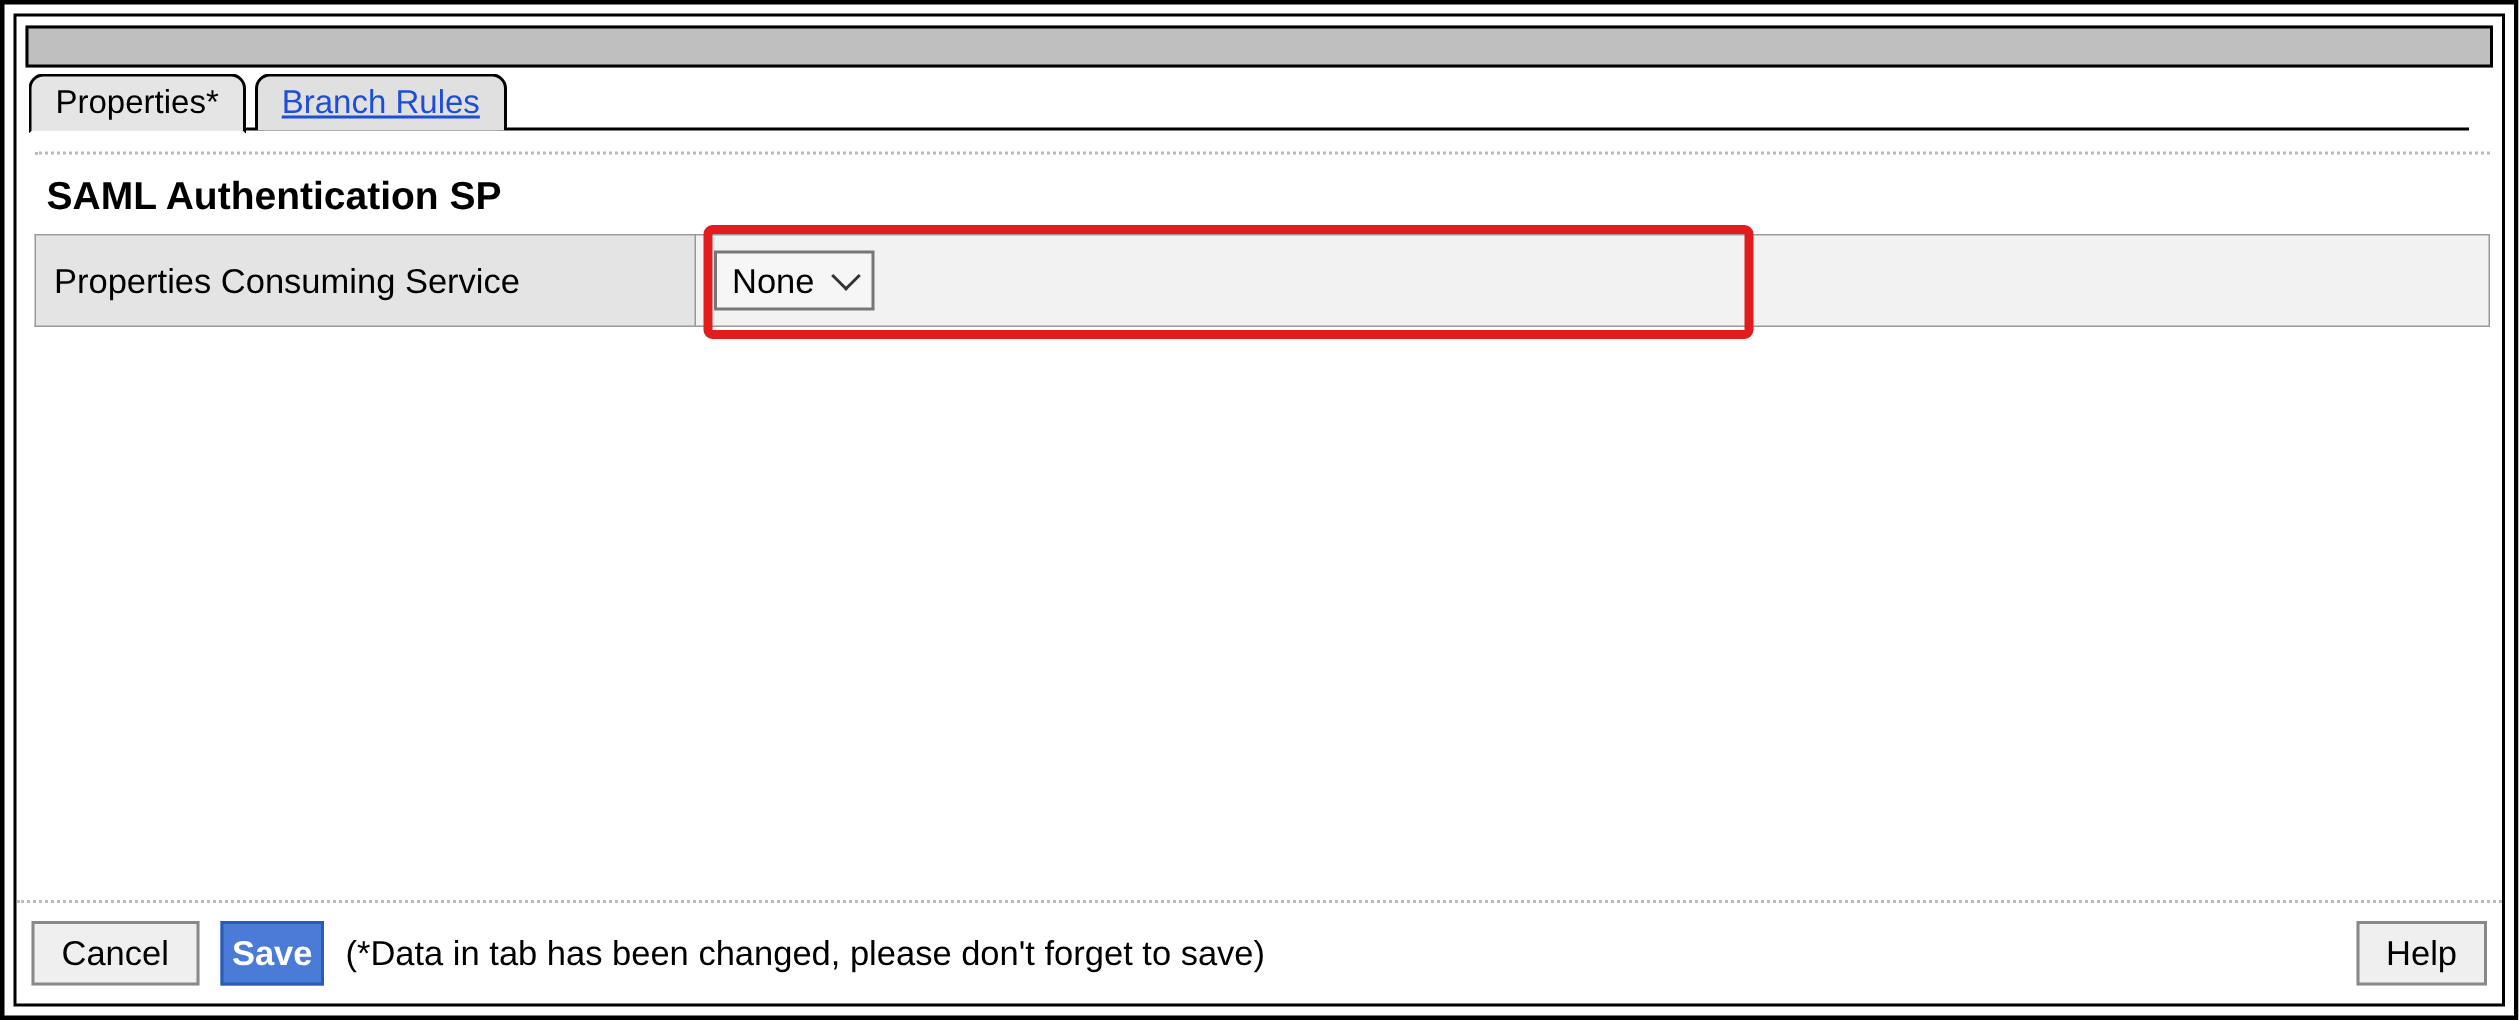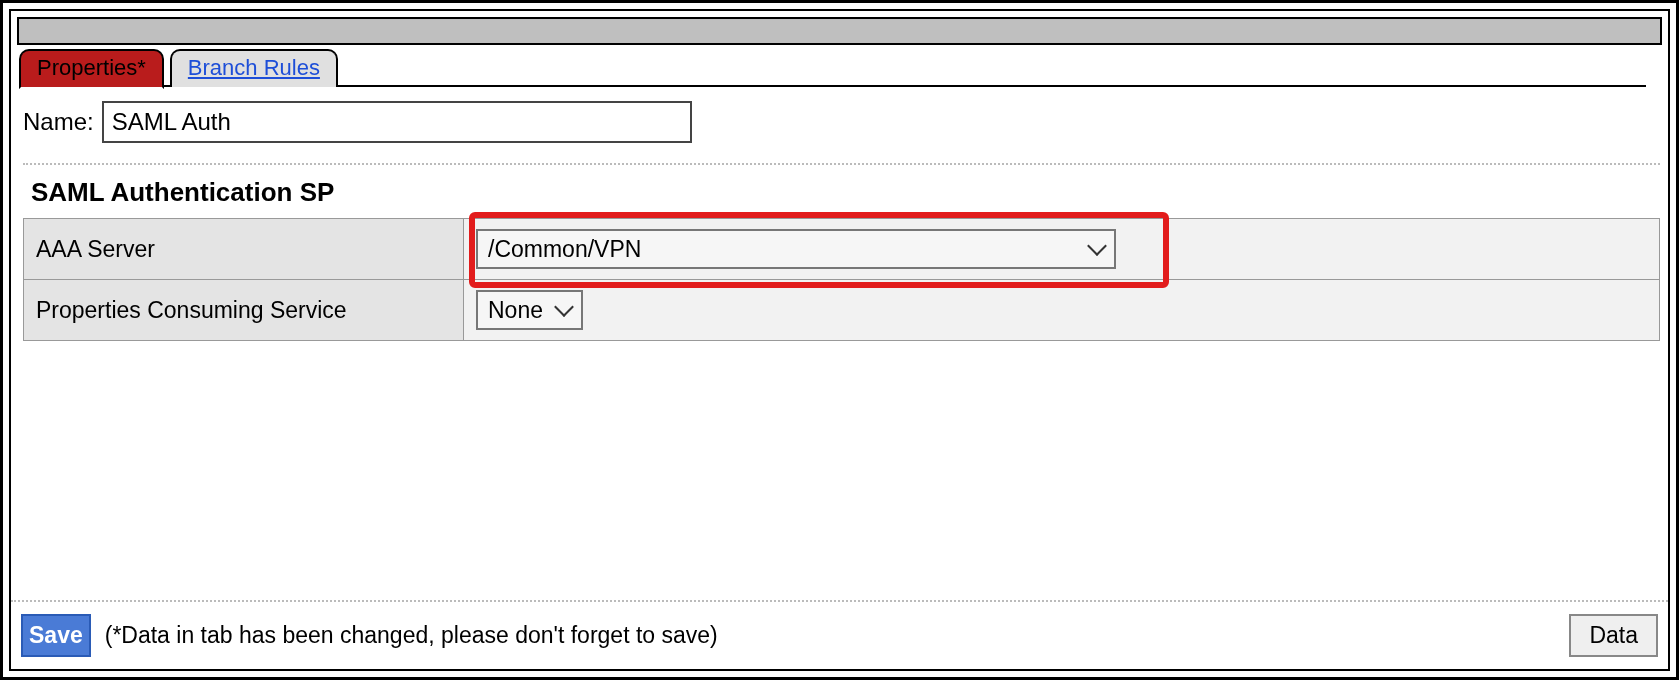--- a/index.html
+++ b/index.html
@@ -54,21 +54,21 @@
     border-bottom: none;
     border-top-left-radius: 10px;
     border-top-right-radius: 10px;
     padding: 4px 16px 6px 16px;
     margin-right: 6px;
     position: relative;
     z-index: 1;
     cursor: pointer;
   }
   .tab.active {
-    background: #b91c1c;
+    background: #e5e5e5;
     color: #000;
     border-bottom: 2px solid #fff;
     margin-bottom: -2px;
   }
   .tab.inactive {
     background: #e0e0e0;
     color: #1d4ed8;
     text-decoration: underline;
   }
   .form-area {
@@ -188,55 +188,43 @@
       <div class="tabs-underline"></div>
       <div class="tab active">
         <span>Properties*</span>
       </div>
       <div class="tab inactive">
         <span>Branch Rules</span>
       </div>
     </div>
 
     <div class="form-area">
-      <div class="name-row">
-        <label>Name:</label>
-        <input class="name-input" type="text" value="SAML Auth" style="">
-      </div>
 
       <hr class="dotted-sep">
 
       <div class="section-title">SAML Authentication SP</div>
 
       <div class="rel">
         <table class="settings">
           <tbody>
-              <tr>
-            <td class="label-cell">AAA Server</td>
-            <td class="value-cell">
-              <div class="dropdown wide">
-                <span>/Common/VPN</span>
-                <span class="chevron"></span>
-              </div>
-            </td>
-          </tr>
           <tr>
             <td class="label-cell">Properties Consuming Service</td>
             <td class="value-cell">
               <div class="dropdown small">
                 <span>None</span>
                 <span class="chevron"></span>
               </div>
             </td>
           </tr>
         </tbody>
           </table>
         <div class="highlight-box" style="left:446px; top:-6px; width:700px; height:76px;"></div>
       </div>
     </div>
 
     <div class="footer">
+      <button class="btn">Cancel</button>
       <button class="btn primary">Save</button>
       <span class="footer-note">(*Data in tab has been changed, please don't forget to save)</span>
-      <button class="btn help-btn">Data</button>
+      <button class="btn help-btn">Help</button>
     </div>
   </div>
 </div>
 
 </body></html>

